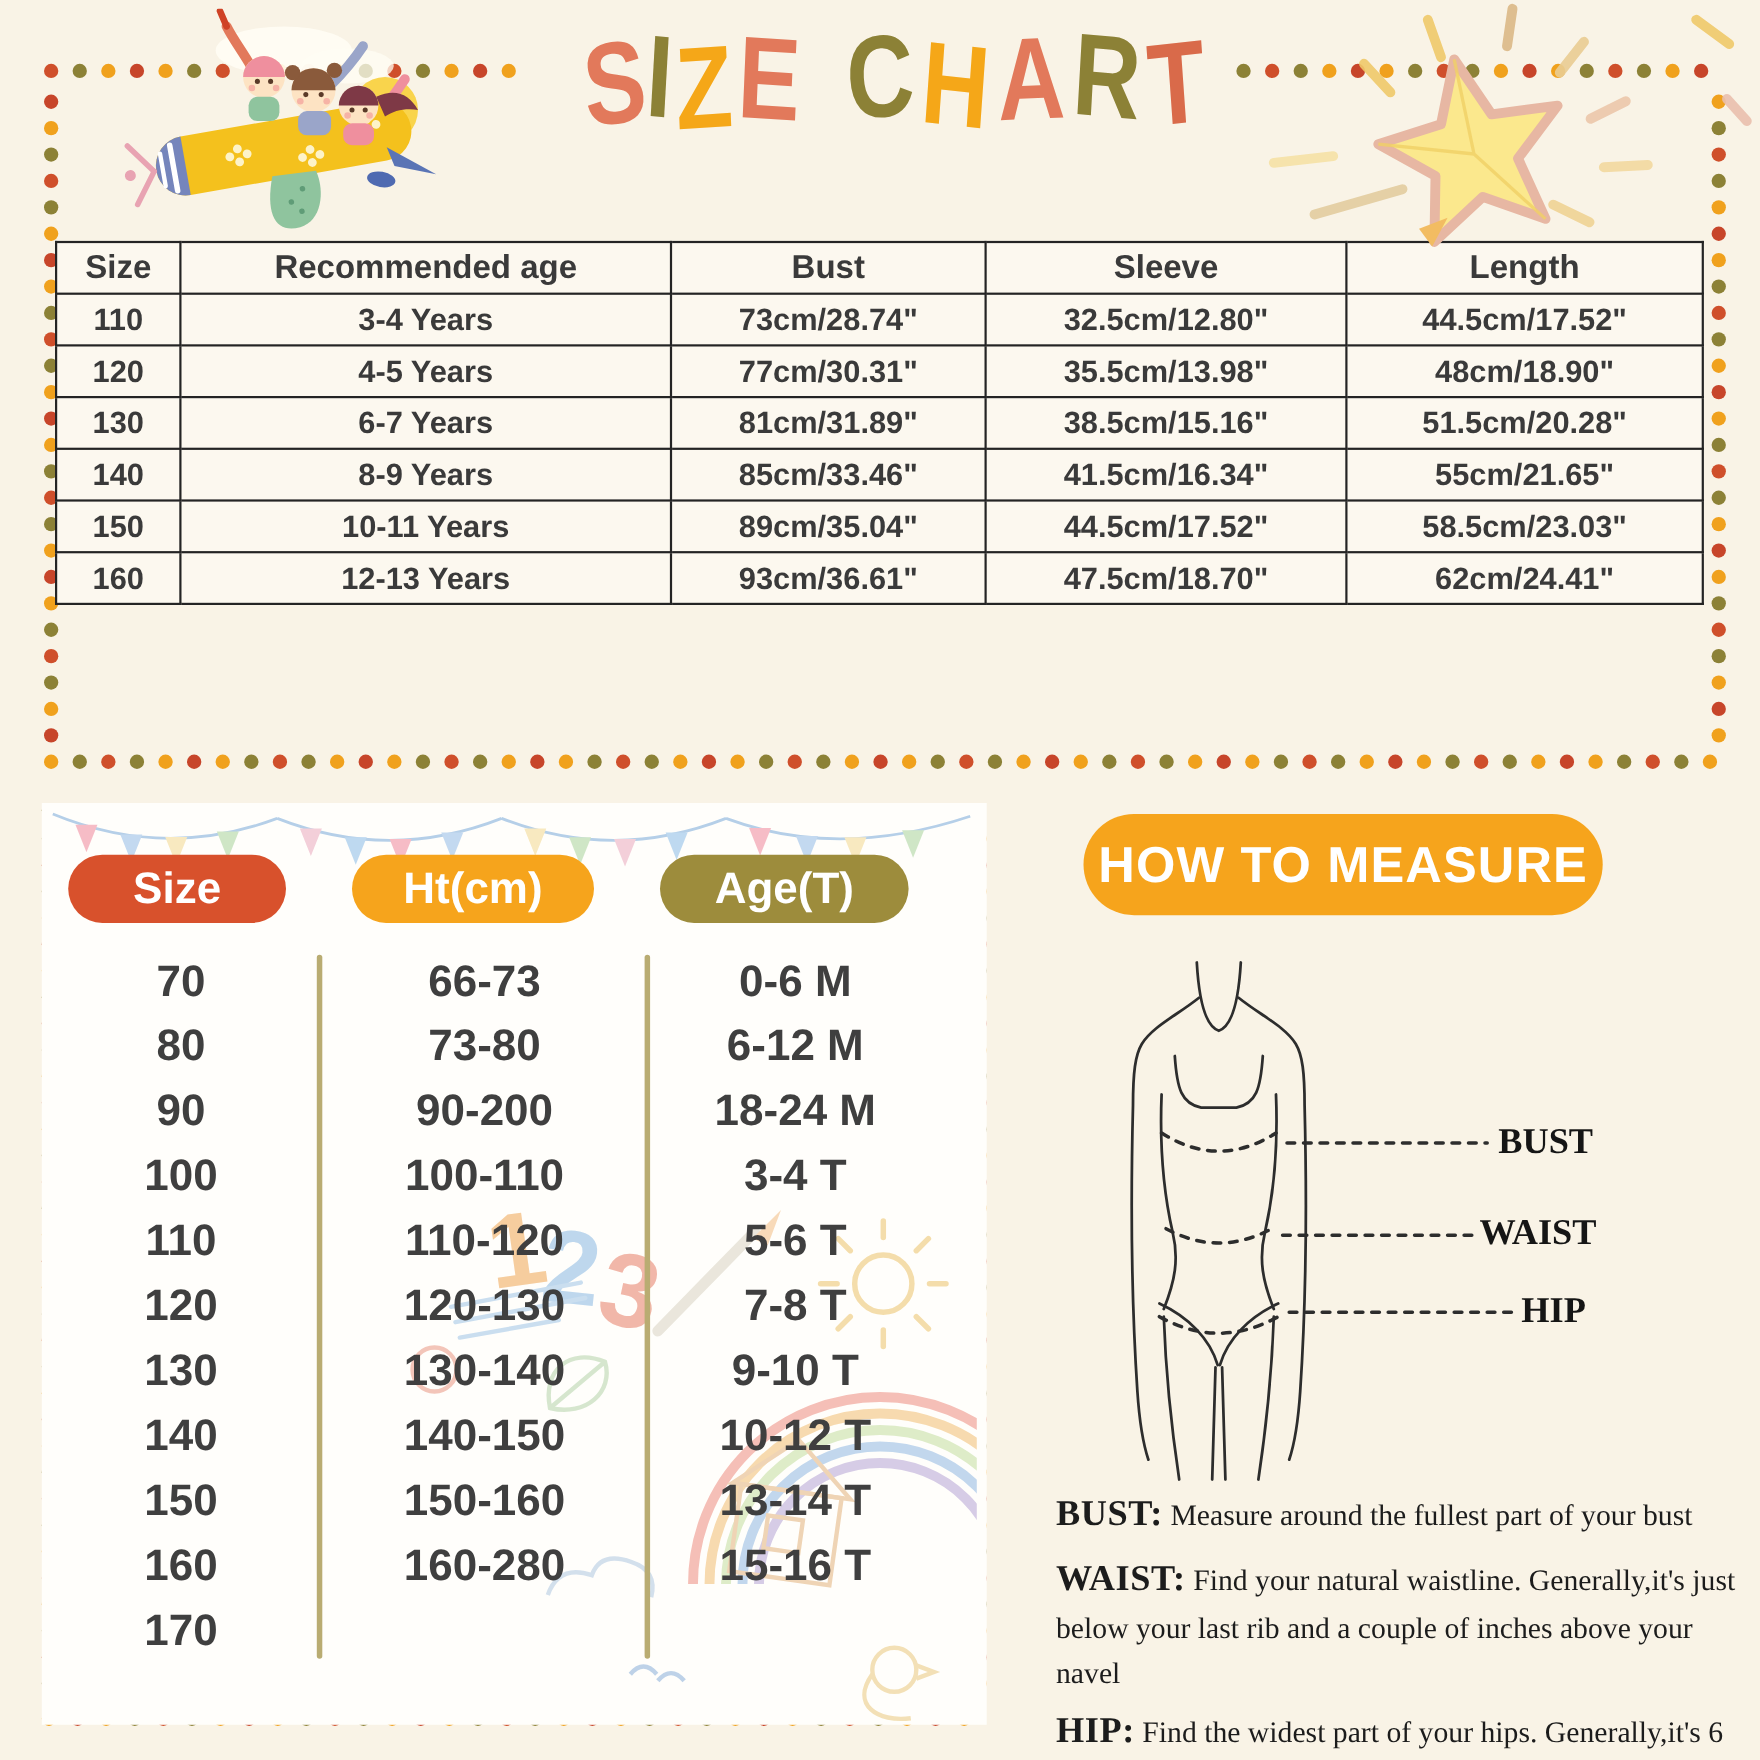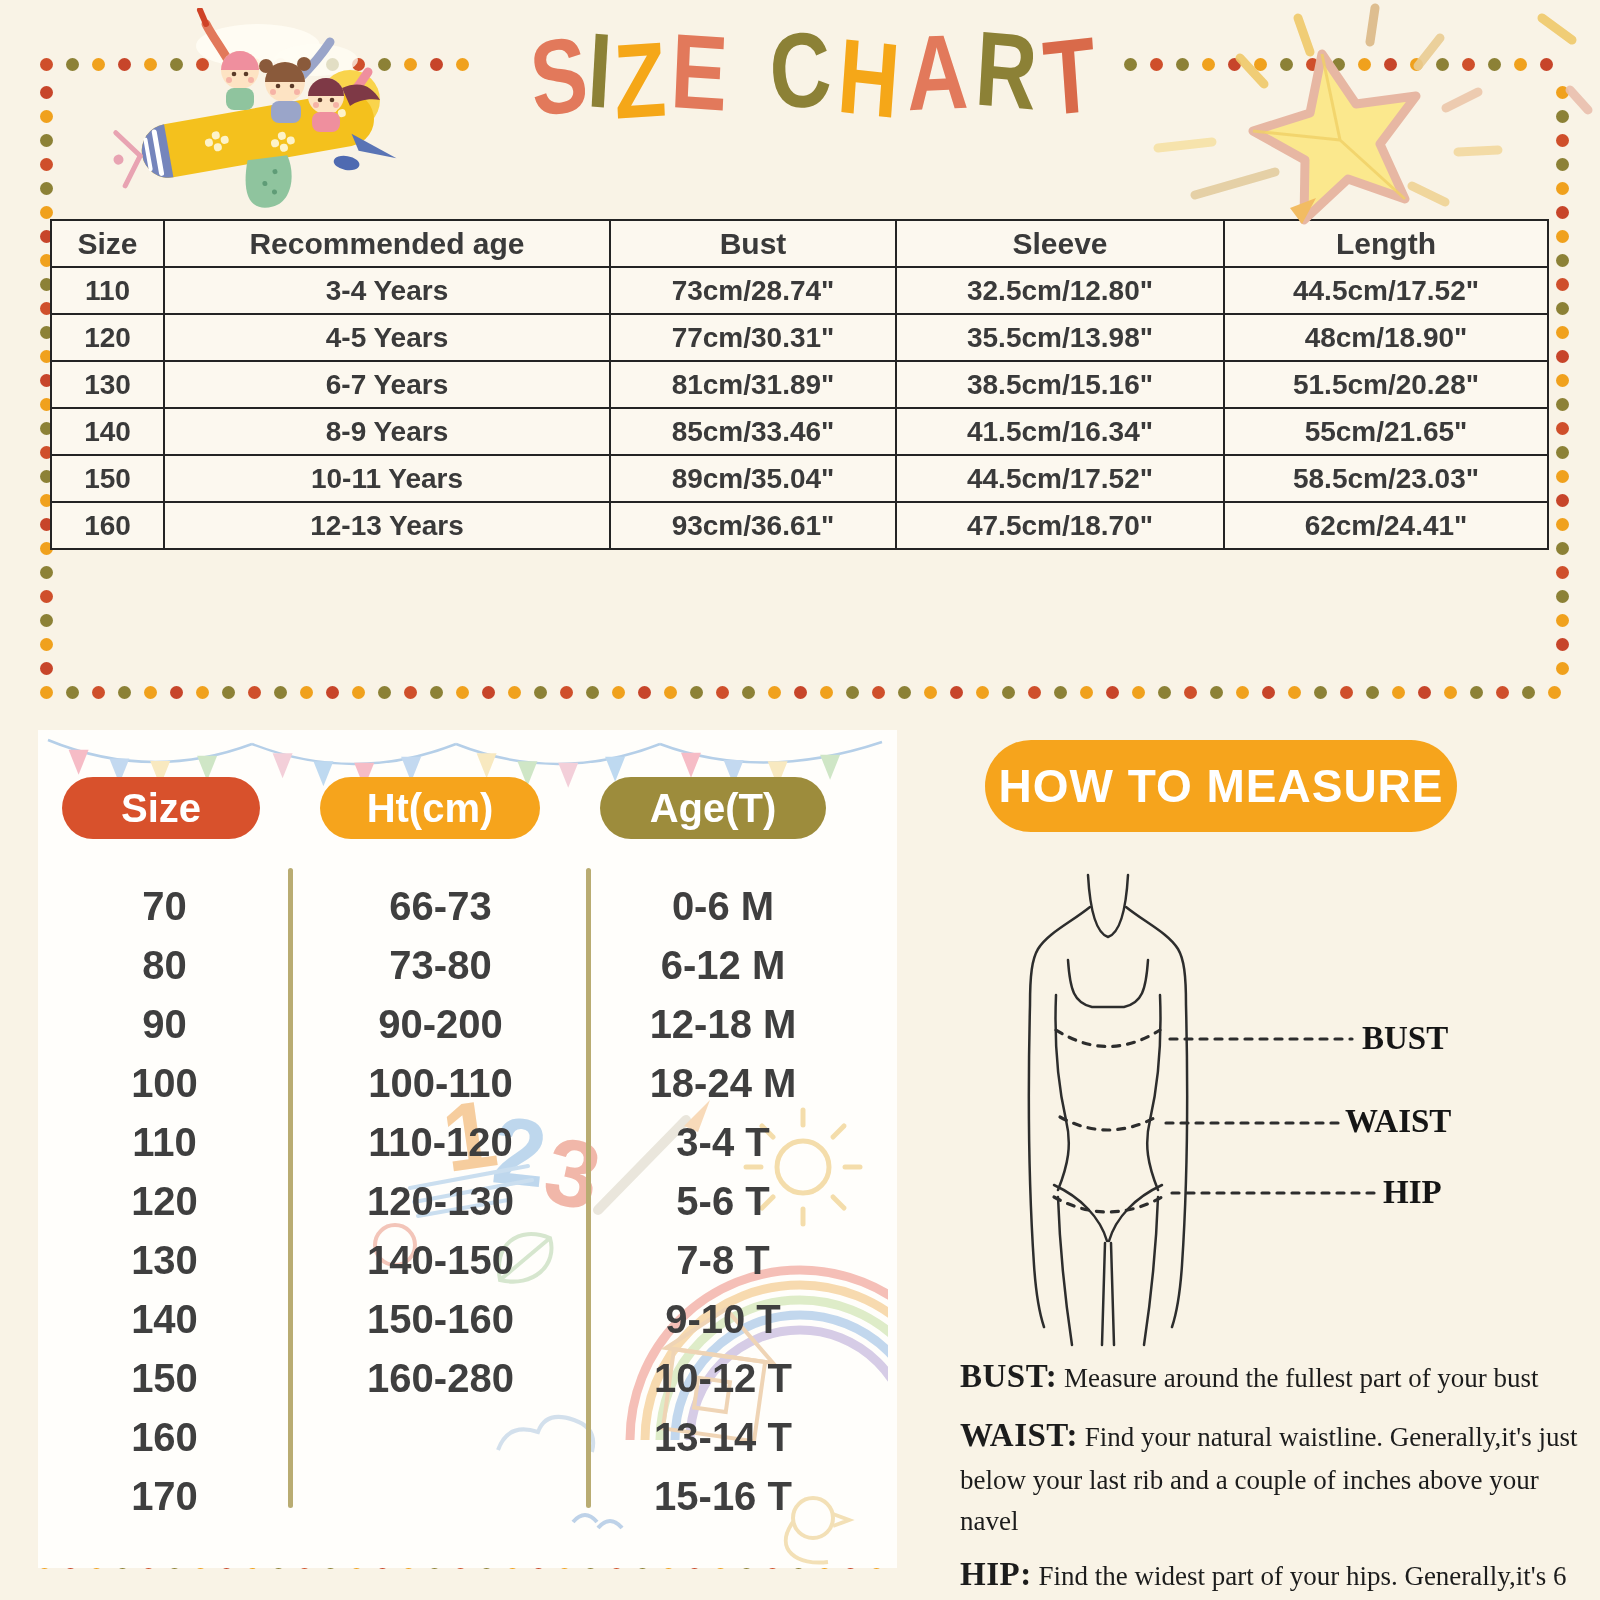--- a/index.html
+++ b/index.html
@@ -21,21 +21,21 @@
   .size-table td{font-size:28px;}
   
   .bottom-box{position:absolute;left:38px;top:730px;width:859px;height:838px;background:#fffefb;z-index:1;}
   .bunting{position:absolute;left:4px;top:6px;z-index:2;}
   .doodles{position:absolute;left:0;top:80px;z-index:1;}
   .pill{position:absolute;height:62px;border-radius:32px;color:#ffffff;font-size:40px;font-weight:bold;
         display:flex;align-items:center;justify-content:center;z-index:3;}
   .pill-size{left:24px;top:47px;width:198px;background:#d8512c;}
   .pill-ht{left:282px;top:47px;width:220px;background:#f6a41c;}
   .pill-age{left:562px;top:47px;width:226px;background:#9d8c3c;}
-  .bb-col{position:absolute;top:147px;z-index:3;}
+  .bb-col{position:absolute;top:133px;z-index:3;}
   .col-size{left:14px;width:225px;}
   .col-ht{left:265px;width:275px;}
   .col-age{left:555px;width:260px;}
   .bb-cell{height:59px;display:flex;align-items:center;justify-content:center;
            font-size:40px;font-weight:bold;color:#3f3f3f;}
   .divider{position:absolute;top:138px;width:5px;height:640px;background:#b9ac72;border-radius:3px;z-index:2;}
   .d1{left:250px;} .d2{left:548px;}
   
   .htm-pill{position:absolute;left:985px;top:740px;width:472px;height:92px;border-radius:46px;
             background:#f6a41c;color:#ffffff;font-size:46px;font-weight:bold;letter-spacing:1px;
@@ -591,29 +591,29 @@
         <div class="bb-cell">170</div>
       </div>
     <div class="bb-col col-ht">
 
     <div class="bb-cell">66-73</div>
         <div class="bb-cell">73-80</div>
         <div class="bb-cell">90-200</div>
         <div class="bb-cell">100-110</div>
         <div class="bb-cell">110-120</div>
         <div class="bb-cell">120-130</div>
+        <div class="bb-cell">130-140</div>
         <div class="bb-cell">140-150</div>
         <div class="bb-cell">150-160</div>
         <div class="bb-cell">160-280</div>
       </div>
     <div class="bb-col col-age">
 
     <div class="bb-cell">0-6 M</div>
         <div class="bb-cell">6-12 M</div>
-        <div class="bb-cell">12-18 M</div>
         <div class="bb-cell">18-24 M</div>
         <div class="bb-cell">3-4 T</div>
         <div class="bb-cell">5-6 T</div>
         <div class="bb-cell">7-8 T</div>
         <div class="bb-cell">9-10 T</div>
         <div class="bb-cell">10-12 T</div>
         <div class="bb-cell">13-14 T</div>
         <div class="bb-cell">15-16 T</div>
       </div>
   </div>

